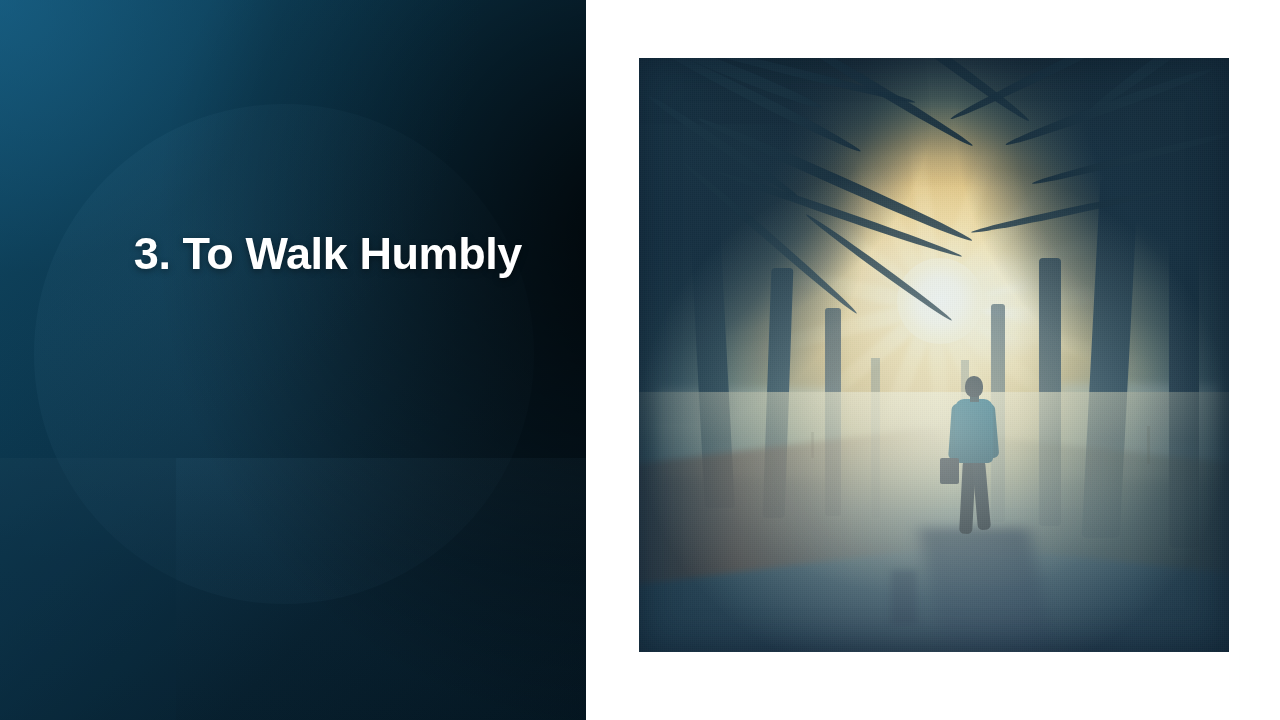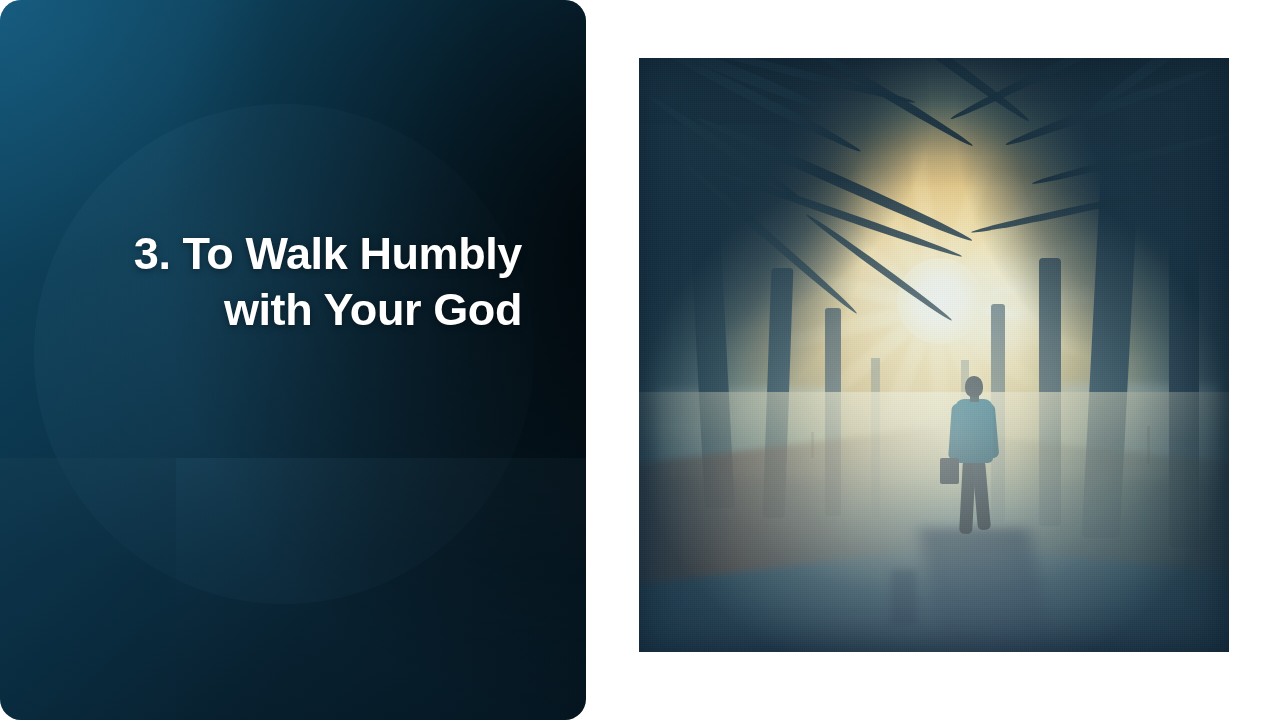--- a/index.html
+++ b/index.html
@@ -26,21 +26,20 @@
   
   .left-panel {
     position: absolute;
     left: 0;
     top: 0;
     width: 586px;
     height: 720px;
     overflow: hidden;
     background:
       linear-gradient(135deg, #11506f 0%, #0d3f58 22%, #0a2f44 48%, #061d2b 72%, #03131d 100%);
-    border-radius: 21px;
   }
   
   .lp-vignette {
     position: absolute;
     inset: 0;
     background:
       radial-gradient(125% 100% at 0% 0%, rgba(27,101,140,0.55) 0%, rgba(16,62,88,0.18) 38%, rgba(0,0,0,0) 66%),
       radial-gradient(110% 95% at 108% 32%, rgba(0,0,0,0.80) 0%, rgba(0,0,0,0.35) 42%, rgba(0,0,0,0) 74%);
   }
   
@@ -371,21 +370,20 @@
 <div class="slide">
 
   <div class="left-panel">
     <div class="lp-circle"></div>
     <div class="lp-band"></div>
     <div class="lp-seam"></div>
     <div class="lp-vignette"></div>
 
     <div class="title-wrap">
       <span class="title-line">3. To Walk Humbly</span>
-      <span class="title-line">with Your God</span>
     </div>
   </div>
 
   <div class="photo-stage">
     <div class="photo">
 
       <div class="ph-base"></div>
 
       <div class="sun-glow"></div>
 

